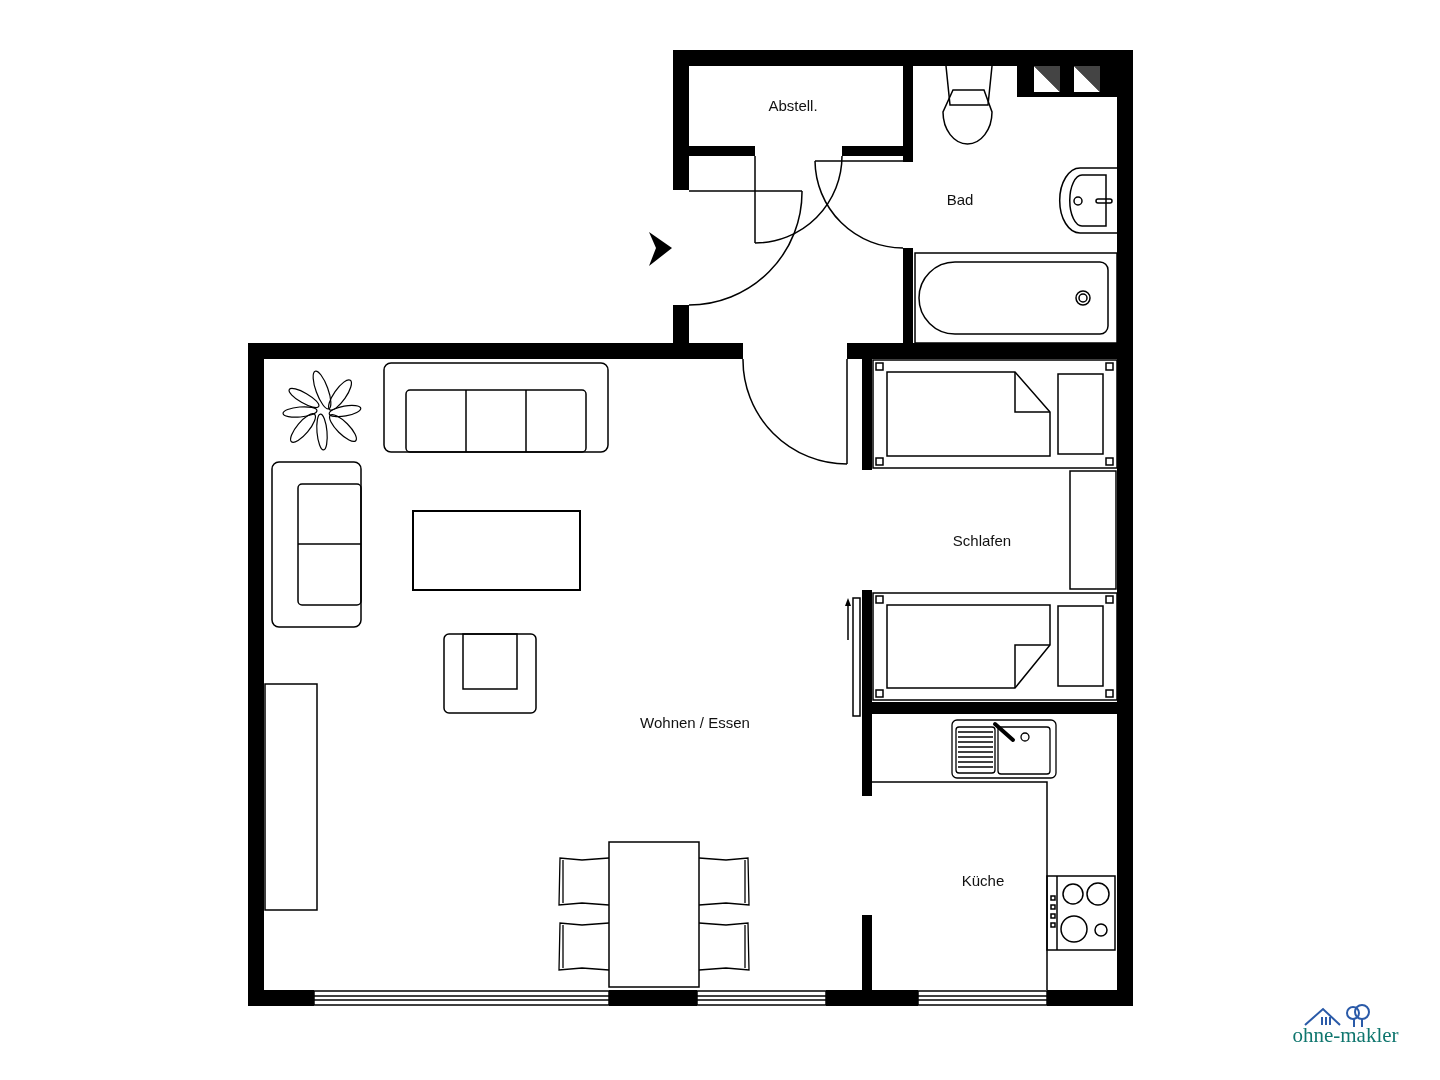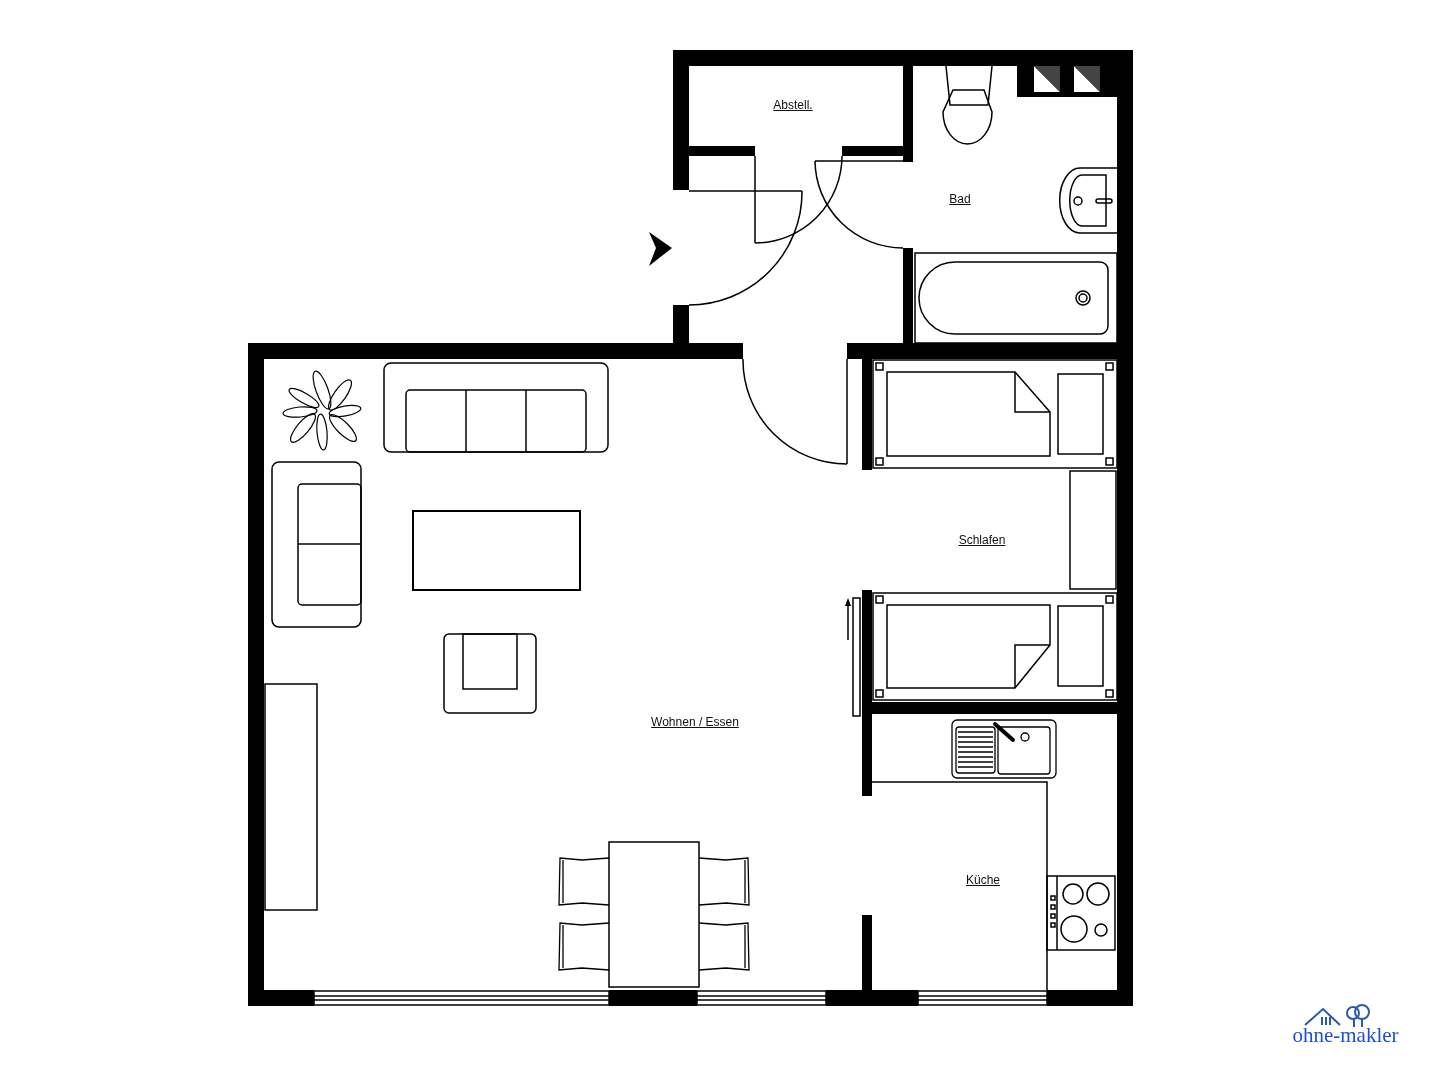--- a/index.html
+++ b/index.html
@@ -1,20 +1,20 @@
 <!DOCTYPE html>
 <html><head>
 <meta charset="utf-8">
 <style>
   html, body { margin:0; padding:0; background:#ffffff; }
   body { width:1440px; height:1080px; position:relative; overflow:hidden; font-family:"Liberation Sans", sans-serif; }
   #plan { position:absolute; left:0; top:0; width:1440px; height:1080px; }
-  .room-label { position:absolute; font-family:"Liberation Sans", sans-serif; font-size:12px; color:#111; white-space:nowrap; transform:translate(-50%,-50%);text-decoration:underline; }
+  .room-label { position:absolute; font-family:"Liberation Sans", sans-serif; font-size:15px; color:#111; white-space:nowrap; transform:translate(-50%,-50%); }
   .logo { position:absolute; left:1278px; top:1003px; width:135px; height:45px; }
-  .logo-text { position:absolute; left:0; top:20px; width:135px; text-align:center; font-family:"Liberation Serif", serif; font-size:21px; color:#1d4ed8; letter-spacing:0px; }
+  .logo-text { position:absolute; left:0; top:20px; width:135px; text-align:center; font-family:"Liberation Serif", serif; font-size:21px; color:#0f766e; letter-spacing:0px; }
 </style>
 </head>
 <body>
 
 <svg id="plan" viewBox="0 0 1440 1080" xmlns="http://www.w3.org/2000/svg">
   <g fill="#000">
 
     <rect x="673" y="50" width="460" height="16"></rect>
     <rect x="673" y="50" width="16" height="140"></rect>
     <rect x="673" y="305" width="16" height="45"></rect>

